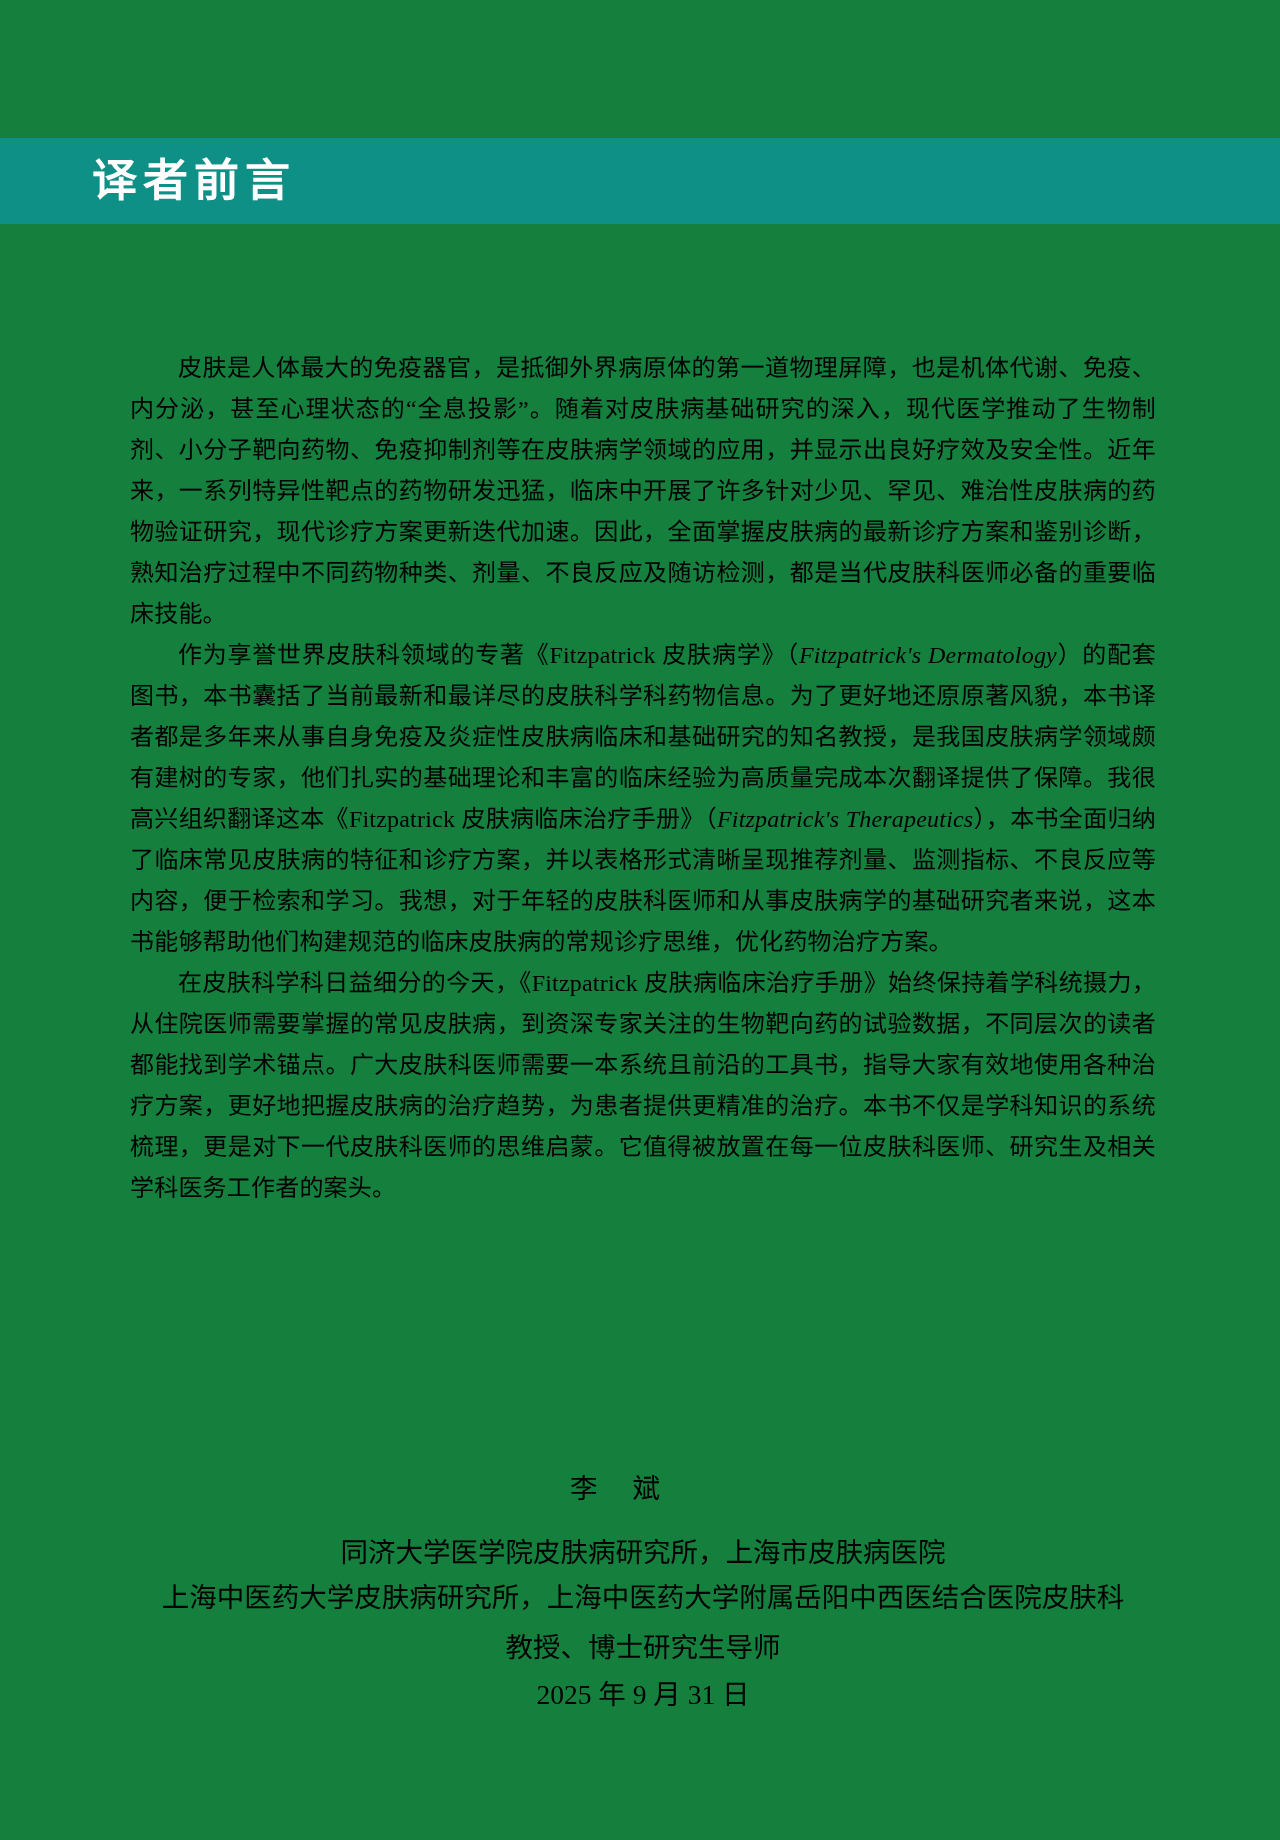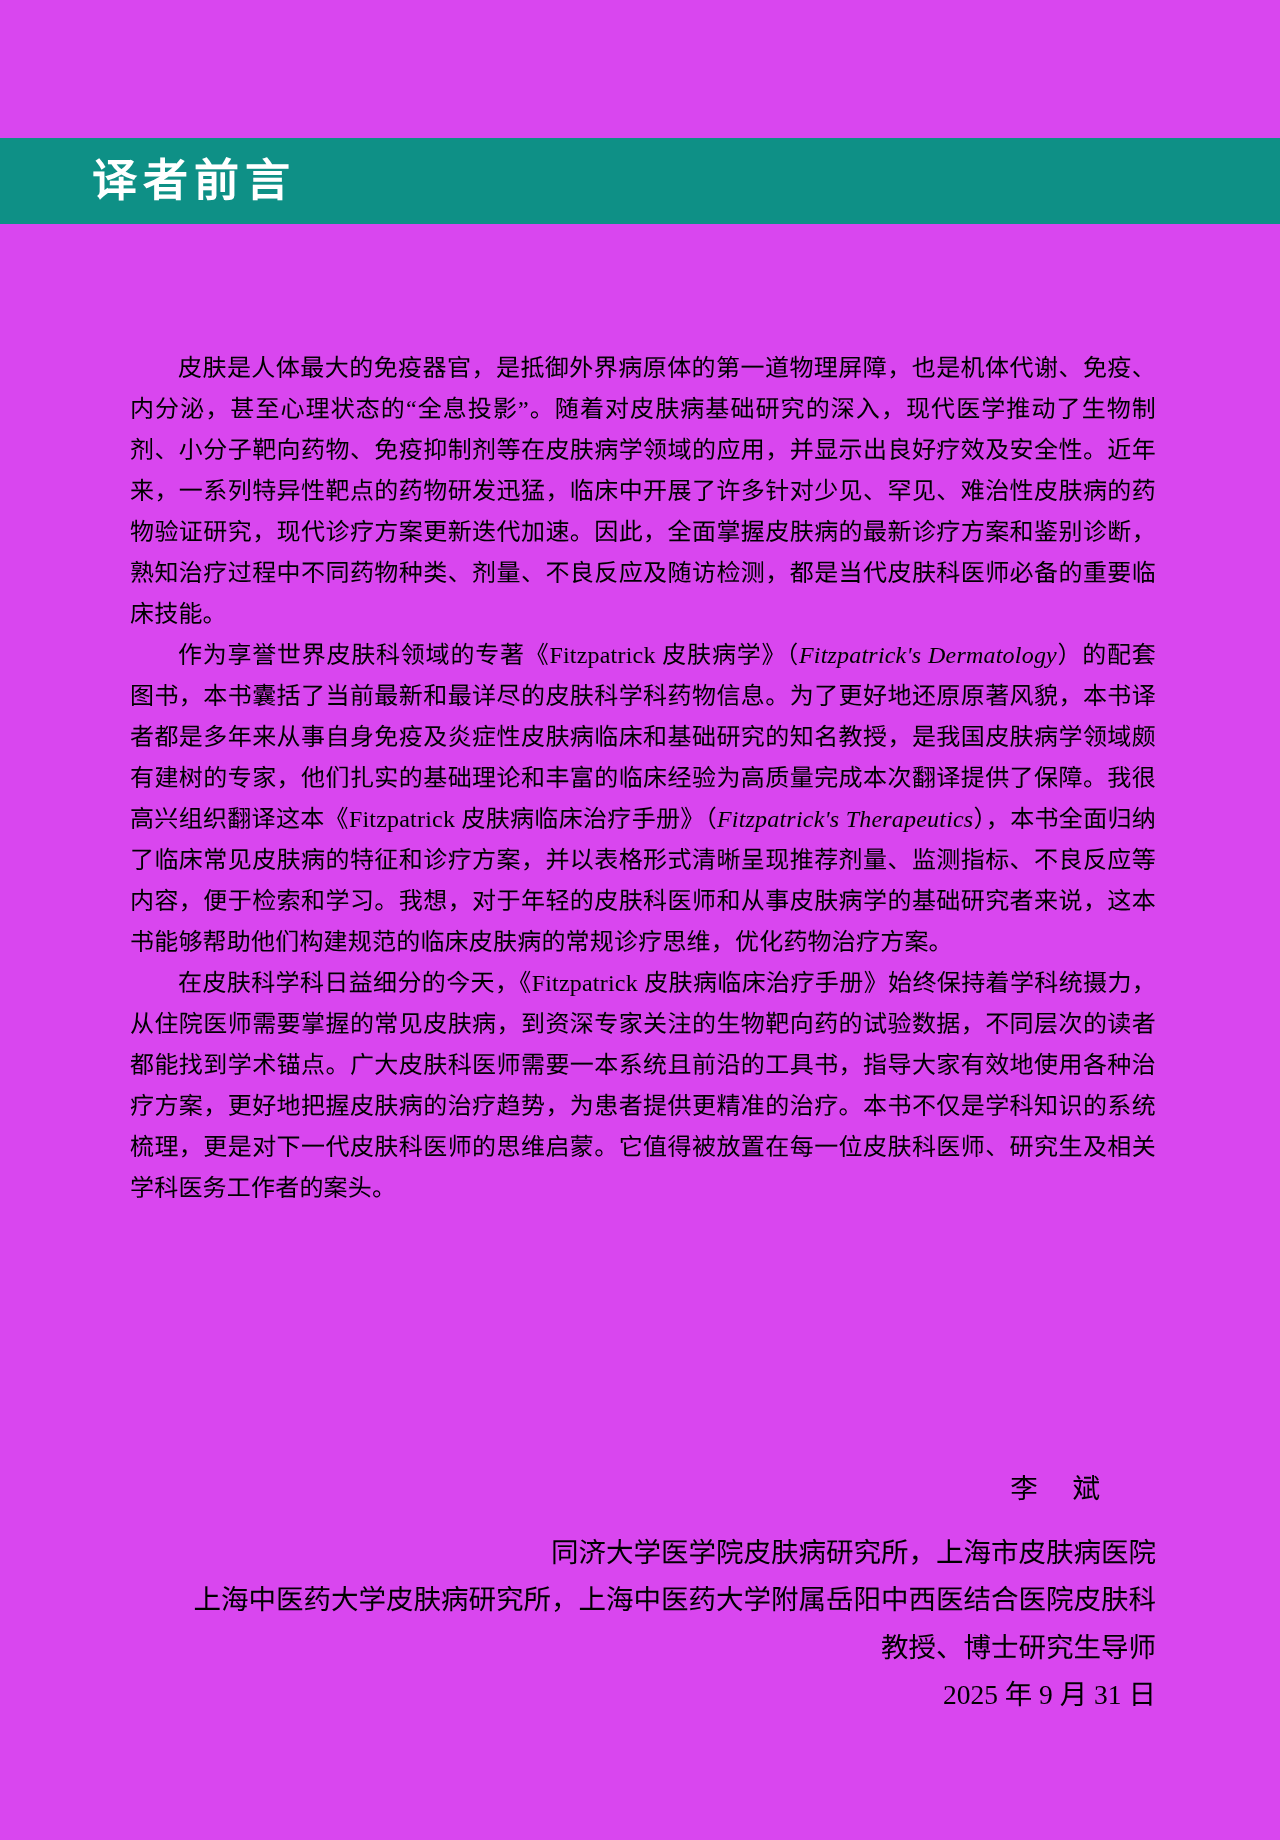--- a/index.html
+++ b/index.html
@@ -12,21 +12,21 @@
     height: 1840px;
     font-family: "Liberation Serif", "DejaVu Serif", serif;
     color: #000000;
     position: relative;
     overflow: hidden;
   }
   .page {
     position: relative;
     width: 1280px;
     height: 1840px;
-    background: #d946ef;
+    background: #15803d;
     box-sizing: border-box;
   }
   .header-band {
     position: absolute;
     left: 0;
     top: 138px;
     width: 1280px;
     height: 86px;
     background: #0e9086;
   }
@@ -63,33 +63,33 @@
     font-style: italic;
   }
   .lat {
     font-family: "Liberation Serif", "DejaVu Serif", serif;
   }
   .sign-block {
     position: absolute;
     left: 130px;
     top: 1465px;
     width: 1026px;
-    text-align: right;
+    text-align: center;
     font-size: 27.5px;
     line-height: 47.5px;
   }
   .sign-name {
     letter-spacing: 14px;
     padding-right: 42px;
   }
   .sign-line {
     display: block;
   }
   .sign-line.l2 { padding-right: 0px; margin-top: 16px; }
-  .sign-line.l3 { padding-right: 0px; }
+  .sign-line.l3 { padding-right: 0px; font-family: Liberation Mono, monospace; }
   .sign-line.l4 { padding-right: 0px; }
   .sign-line.l5 { padding-right: 0px; }
 </style>
 </head>
 <body>
 
 <div class="page">
 
   <div class="header-band"></div>
   <div class="header-title">译者前言</div>

